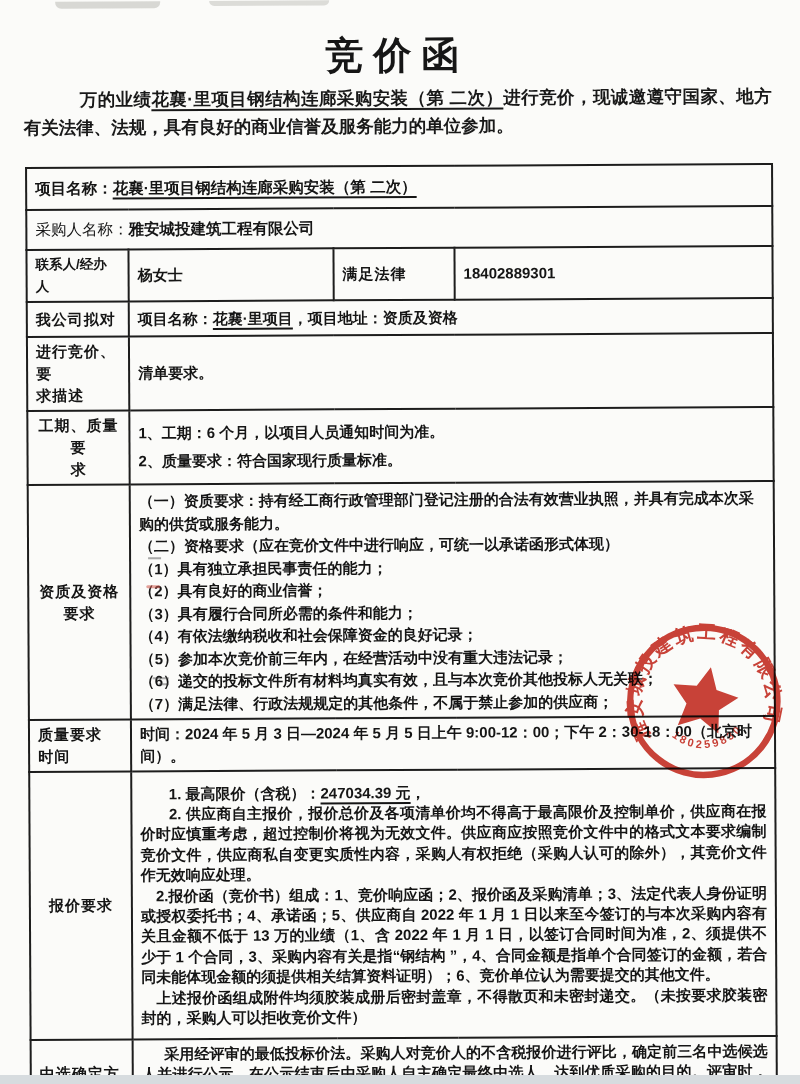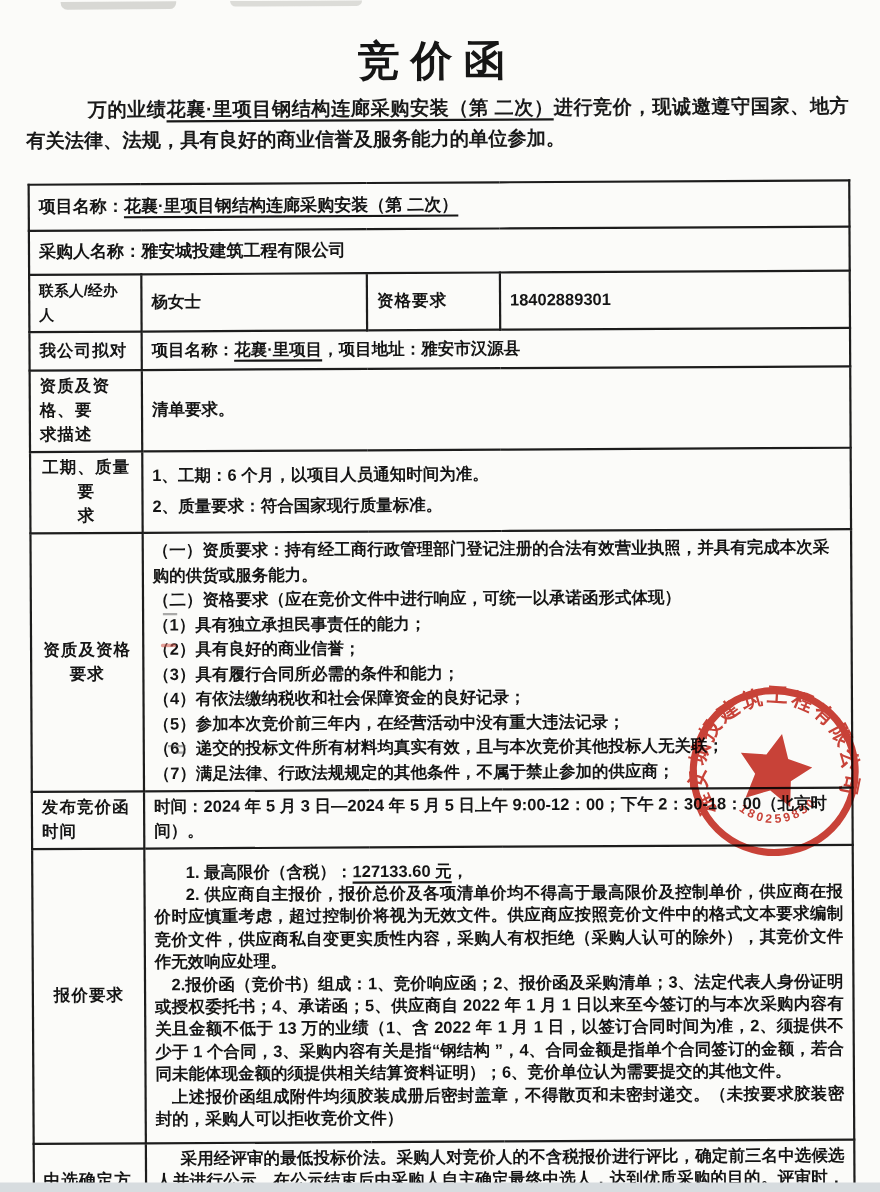--- a/index.html
+++ b/index.html
@@ -81,34 +81,34 @@
       <col style="width:102px">
         <col style="width:205px">
         <col style="width:121px">
         <col style="width:318px">
     </colgroup>
     <tbody>
         <tr>
       <td colspan="4" class="big" style="height:34px"><span style="font-weight:700">项目名称：</span><span class="u" style="font-weight:700">花襄·里项目钢结构连廊采购安装（第 二次）</span></td>
     </tr>
     <tr>
-      <td colspan="4" class="big" style="height:32px"><span style="font-weight:700">采购人名称：</span><span style="font-weight:700">雅安城投建筑工程有限公司</span></td>
+      <td colspan="4" class="big" style="height:32px"><span style="font-weight:400">采购人名称：</span><span style="font-weight:700">雅安城投建筑工程有限公司</span></td>
     </tr>
     <tr>
       <td class="lbl" style="height:41px;font-size:13.5px;letter-spacing:0">联系人/经办人</td>
       <td>杨女士</td>
-      <td class="lbl">资格要求</td>
+      <td class="lbl">满足法律</td>
       <td>18402889301</td>
     </tr>
     <tr>
       <td class="lbl" style="height:27px">我公司拟对</td>
-      <td colspan="3"><span>项目名称：</span><span class="u">花襄·里项目</span><span>，项目地址：雅安市汉源县</span></td>
+      <td colspan="3"><span>项目名称：</span><span class="u">花襄·里项目</span><span>，项目地址：资质及资格</span></td>
     </tr>
     <tr>
-      <td class="lbl" style="height:39px">资质及资格、要
+      <td class="lbl" style="height:39px">进行竞价、要
 求描述</td>
       <td colspan="3">清单要求。</td>
     </tr>
     <tr>
       <td class="lbl center" style="height:58px">工期、质量要
 求</td>
       <td colspan="3" class="prewrap" style="line-height:28px">1、工期：6 个月，以项目人员通知时间为准。
 2、质量要求：符合国家现行质量标准。</td>
     </tr>
     <tr>
@@ -118,28 +118,28 @@
 （二）资格要求（应在竞价文件中进行响应，可统一以承诺函形式体现）
 （1）具有独立承担民事责任的能力；
 （2）具有良好的商业信誉；
 （3）具有履行合同所必需的条件和能力；
 （4）有依法缴纳税收和社会保障资金的良好记录；
 （5）参加本次竞价前三年内，在经营活动中没有重大违法记录；
 （6）递交的投标文件所有材料均真实有效，且与本次竞价其他投标人无关联；
 （7）满足法律、行政法规规定的其他条件，不属于禁止参加的供应商；</td>
     </tr>
     <tr>
-      <td class="lbl" style="height:32px">发布竞价函
+      <td class="lbl" style="height:32px">质量要求
 时间</td>
       <td colspan="3">时间：2024 年 5 月 3 日—2024 年 5 月 5 日上午 9:00-12：00；下午 2：30-18：00（北京时间）。</td>
     </tr>
     <tr>
       <td class="lbl" style="height:260px;text-align:center">报价要求</td>
       <td colspan="3" class="vtop lh20" style="padding-top:5px">
-        <div class="para"><span>1. 最高限价（含税）：</span><span class="u">127133.60 元</span><span>，</span></div>
+        <div class="para"><span>1. 最高限价（含税）：</span><span class="u">247034.39 元</span><span>，</span></div>
         <div class="para">2. 供应商自主报价，报价总价及各项清单价均不得高于最高限价及控制单价，供应商在报价时应慎重考虑，超过控制价将视为无效文件。供应商应按照竞价文件中的格式文本要求编制竞价文件，供应商私自变更实质性内容，采购人有权拒绝（采购人认可的除外），其竞价文件作无效响应处理。</div>
         <div class="para small-ind">2.报价函（竞价书）组成：1、竞价响应函；2、报价函及采购清单；3、法定代表人身份证明或授权委托书；4、承诺函；5、供应商自 2022 年 1 月 1 日以来至今签订的与本次采购内容有关且金额不低于 13 万的业绩（1、含 2022 年 1 月 1 日，以签订合同时间为准，2、须提供不少于 1 个合同，3、采购内容有关是指“钢结构 ”，4、合同金额是指单个合同签订的金额，若合同未能体现金额的须提供相关结算资料证明）；6、竞价单位认为需要提交的其他文件。</div>
         <div class="para small-ind">上述报价函组成附件均须胶装成册后密封盖章，不得散页和未密封递交。（未按要求胶装密封的，采购人可以拒收竞价文件）</div>
       </td>
     </tr>
     <tr>
       <td class="lbl" style="height:76px">中选确定方
 式</td>
       <td colspan="3" class="vtop" style="padding-top:4px">
         <div class="selection-text">采用经评审的最低投标价法。采购人对竞价人的不含税报价进行评比，确定前三名中选候选人并进行公示。在公示结束后由采购人自主确定最终中选人，达到优质采购的目的。评审时，若供应商 U 盘中的竞价文件电子版与纸质竞价文件不一致时，按照供应商提交的纸质竞价文件进行评比。</div>

